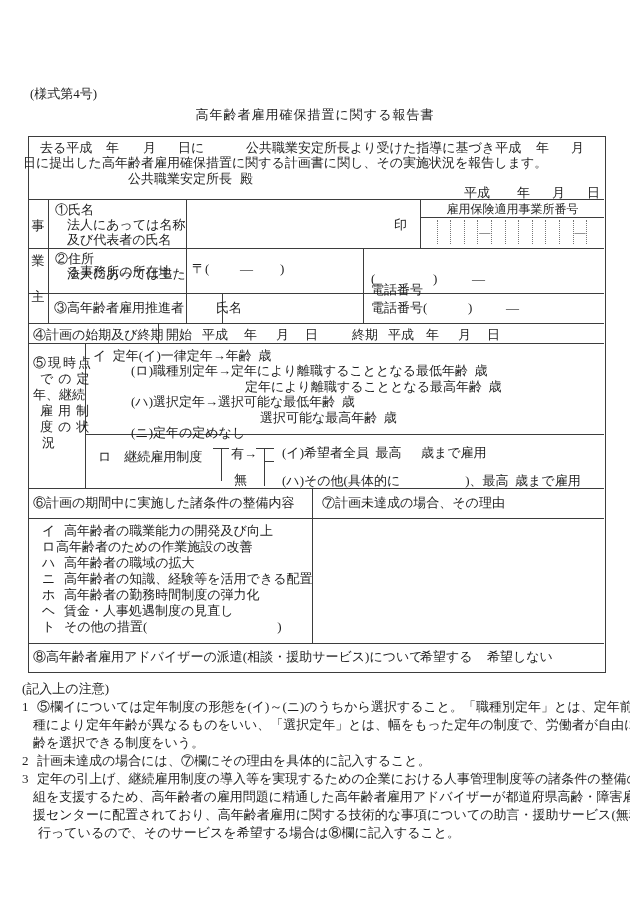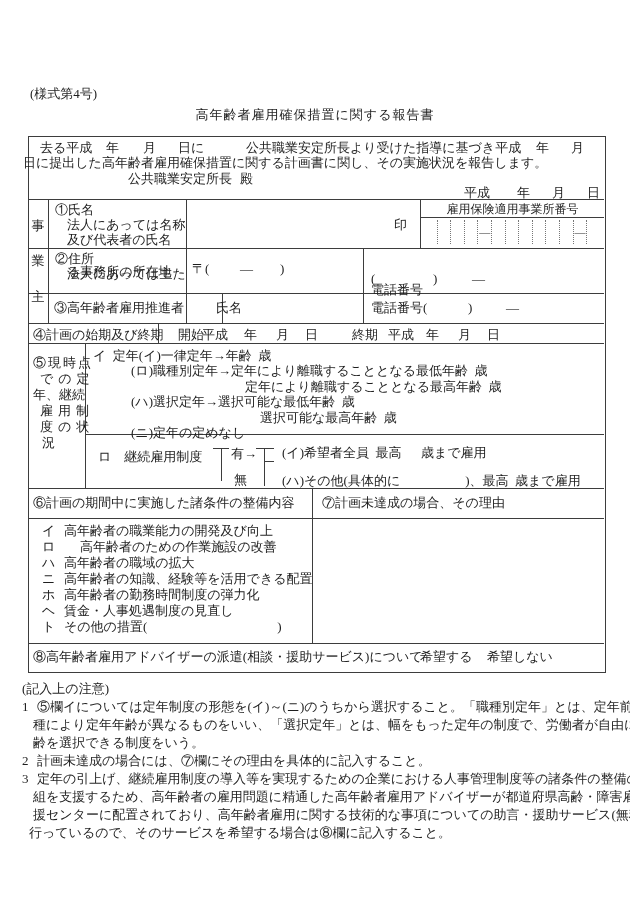--- a/index.html
+++ b/index.html
@@ -105,21 +105,21 @@
   <div class="t" style="left:433px;top:271px;">)</div>
   <div class="t" style="left:472px;top:271px;">—</div>
 
   <div class="t" style="left:54px;top:300px;">③高年齢者雇用推進者</div>
   <div class="t" style="left:204px;top:300px;margin-left:12px;">氏名</div>
   <div class="t" style="left:371px;top:300px;">電話番号(</div>
   <div class="t" style="left:468px;top:300px;">)</div>
   <div class="t" style="left:506px;top:300px;">—</div>
 
   <div class="t" style="left:33px;top:327px;">④計画の始期及び終期</div>
-  <div class="t" style="left:178px;top:327px;">開始</div>
+  <div class="t" style="left:166px;top:327px;">開始</div>
   <div class="t" style="left:202px;top:327px;">平成</div>
   <div class="t" style="left:244px;top:327px;">年</div>
   <div class="t" style="left:276px;top:327px;">月</div>
   <div class="t" style="left:305px;top:327px;">日</div>
   <div class="t" style="left:352px;top:327px;">終期</div>
   <div class="t" style="left:388px;top:327px;">平成</div>
   <div class="t" style="left:426px;top:327px;">年</div>
   <div class="t" style="left:458px;top:327px;">月</div>
   <div class="t" style="left:487px;top:327px;">日</div>
 
@@ -147,21 +147,21 @@
   <div class="hline" style="left:264px;top:461px;width:10px;"></div>
   <div class="t" style="left:282px;top:445px;">(イ)希望者全員  最高      歳まで雇用</div>
   <div class="t" style="left:282px;top:473px;">(ハ)その他(具体的に                    )、最高  歳まで雇用</div>
 
   <div class="t" style="left:33px;top:495px;">⑥計画の期間中に実施した諸条件の整備内容</div>
   <div class="t" style="left:322px;top:495px;">⑦計画未達成の場合、その理由</div>
 
   <div class="t" style="left:42px;top:523px;">イ</div>
   <div class="t" style="left:64px;top:523px;">高年齢者の職業能力の開発及び向上</div>
   <div class="t" style="left:42px;top:539px;">ロ</div>
-  <div class="t" style="left:80px;top:539px;">高年齢者のための作業施設の改善</div>
+  <div class="t" style="left:56px;top:539px;">高年齢者のための作業施設の改善</div>
   <div class="t" style="left:42px;top:555px;">ハ</div>
   <div class="t" style="left:64px;top:555px;">高年齢者の職域の拡大</div>
   <div class="t" style="left:42px;top:571px;">ニ</div>
   <div class="t" style="left:64px;top:571px;">高年齢者の知識、経験等を活用できる配置</div>
   <div class="t" style="left:42px;top:587px;">ホ</div>
   <div class="t" style="left:64px;top:587px;">高年齢者の勤務時間制度の弾力化</div>
   <div class="t" style="left:42px;top:603px;">ヘ</div>
   <div class="t" style="left:64px;top:603px;">賃金・人事処遇制度の見直し</div>
   <div class="t" style="left:42px;top:619px;">ト</div>
   <div class="t" style="left:64px;top:619px;">その他の措置(                                        )</div>
@@ -174,15 +174,15 @@
   <div class="t" style="left:22px;top:699px;">1</div>
   <div class="t" style="left:37px;top:699px;">⑤欄イについては定年制度の形態を(イ)～(ニ)のうちから選択すること。「職種別定年」とは、定年前の職</div>
   <div class="t" style="left:33px;top:717px;">種により定年年齢が異なるものをいい、「選択定年」とは、幅をもった定年の制度で、労働者が自由に退職年</div>
   <div class="t" style="left:33px;top:735px;">齢を選択できる制度をいう。</div>
   <div class="t" style="left:22px;top:753px;">2</div>
   <div class="t" style="left:37px;top:753px;">計画未達成の場合には、⑦欄にその理由を具体的に記入すること。</div>
   <div class="t" style="left:22px;top:771px;">3</div>
   <div class="t" style="left:37px;top:771px;">定年の引上げ、継続雇用制度の導入等を実現するための企業における人事管理制度等の諸条件の整備の取</div>
   <div class="t" style="left:33px;top:789px;">組を支援するため、高年齢者の雇用問題に精通した高年齢者雇用アドバイザーが都道府県高齢・障害雇用支</div>
   <div class="t" style="left:33px;top:807px;">援センターに配置されており、高年齢者雇用に関する技術的な事項についての助言・援助サービス(無料)を</div>
-  <div class="t" style="left:29px;top:825px;">行っているので、そのサービスを希望する場合は⑧欄に記入すること。</div>
+  <div class="t" style="left:38px;top:825px;">行っているので、そのサービスを希望する場合は⑧欄に記入すること。</div>
 
 </div>
 
 </body></html>

